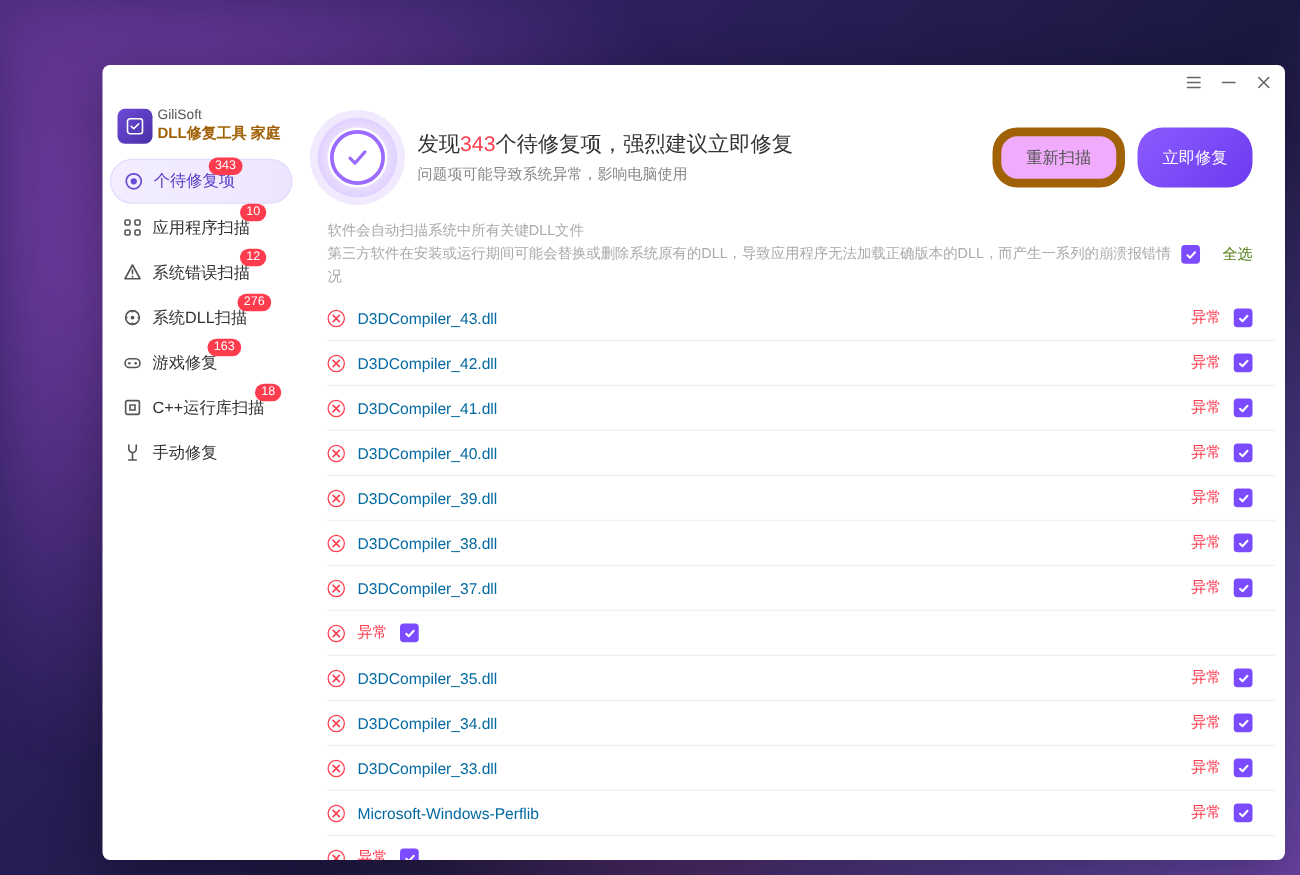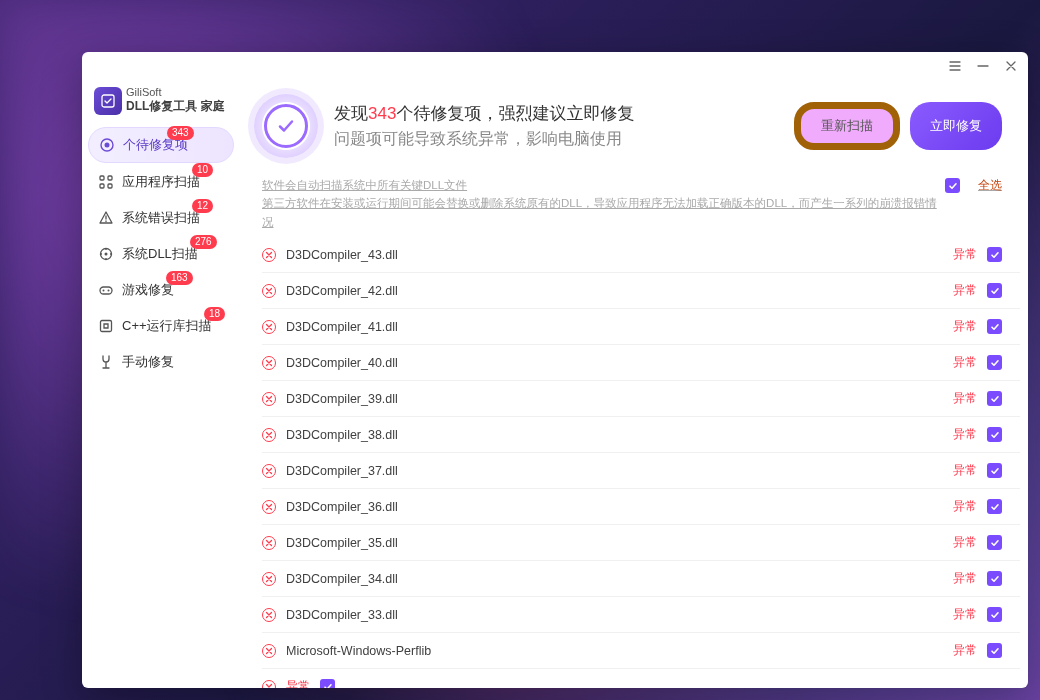--- a/index.html
+++ b/index.html
@@ -53,21 +53,21 @@
   display:flex; align-items:center; gap:4px;
   padding: 0 10px 12px 12px;
 }
 .brand-icon {
   width: 28px; height: 28px; border-radius:6px;
   background: linear-gradient(135deg,#6b4bd6,#4a2fa8);
   display:flex; align-items:center; justify-content:center;
   color:#fff; font-size:14px;
 }
 .brand-text .t { font-size:11px; color:#555; }
-.brand-text .s { font-size:12px; color:#404040; font-weight:600; }
+.brand-text .s { font-size:12px; color:#a16207; font-weight:600; }
 .nav { list-style:none; padding:0 6px; }
 .nav li {
   display:flex; align-items:center; gap:8px;
   padding: 8px 10px;
   font-size:13px; color:#333;
   border-radius:18px;
   cursor:pointer;
   position:relative;
   margin-bottom:2px;
 }
@@ -104,59 +104,58 @@
 .check-inner {
   width:44px; height:44px; border-radius:50%;
   border:3px solid #9b6bff;
   background:#fff;
   display:flex; align-items:center; justify-content:center;
   color:#9b6bff;
 }
 .header-text { flex:1; }
 .header-text h1 { font-size:17px; color:#333; font-weight:400; }
 .header-text h1 .num { color:#ff3b4e; }
-.header-text p { font-size:16px; color:#888; margin-top:4px; }
+.header-text p { font-size:12px; color:#888; margin-top:4px; }
 .header-actions { display:flex; gap:10px; }
 .btn {
   padding: 8px 20px;
   border-radius:20px;
   font-size:13px;
   cursor:pointer;
   border:none;
 }
 .btn-outline { background:#f0abfc; border:7px solid #a16207; color:#555;text-align:right; }
 .btn-primary { background: linear-gradient(135deg,#8b5bff,#6b3bef); color:#fff; }
 .desc {
   padding: 0 22px 6px 22px;
   font-size:11.5px;
   color:#aaa;
   line-height:1.6;
   display:flex;
   justify-content:space-between;
-  align-items:flex-start;
-  text-decoration:underline;
-}
-.desc .selectall { display:flex; align-items:center; gap:18px; color:#c2410c; font-size:12px; flex:none; }
+  align-items:center;
+}
+.desc .selectall { display:flex; align-items:center; gap:18px; color:#4d7c0f; font-size:12px; flex:none; }
 .list {
   flex:1; overflow-y:auto; padding: 0 4px 0 22px;
 }
 .row {
   display:flex; align-items:center; gap:10px;
   padding:9px 18px 9px 0;
   border-bottom:1px solid #f0f0f0;
   font-size:12.5px;
 }
 .row .xicon {
   width:14px; height:14px; border-radius:50%;
   border:1.4px solid #ff3b4e;
   color:#ff3b4e;
   display:flex; align-items:center; justify-content:center;
   font-size:9px; flex:none;
 }
-.row .name { flex:1; color:#404040; }
+.row .name { flex:1; color:#0369a1; }
 .row .status { color:#ff3b4e; font-size:12px; }
 .cb {
   width:15px; height:15px; border-radius:3px;
   background:#7b4bff;
   display:flex; align-items:center; justify-content:center;
   cursor:pointer; flex:none;
 }
 .cb svg { width:10px; height:10px; }
 .list::-webkit-scrollbar { width:6px; }
 .list::-webkit-scrollbar-thumb { background:#ddd; border-radius:3px; }
@@ -408,21 +407,20 @@
                 <path d="M2 5.2l2 2 4-4.4" stroke="#fff" stroke-width="1.6" fill="none" stroke-linecap="round" stroke-linejoin="round"></path>
               </svg>
             </span>
           </div>
           <div class="row">
             <span class="xicon">
               <svg width="8" height="8" viewBox="0 0 8 8">
                 <path d="M1.5 1.5l5 5M6.5 1.5l-5 5" stroke="currentColor" stroke-width="1.3" stroke-linecap="round"></path>
               </svg>
             </span>
-            <span class="name">D3DCompiler_36.dll</span>
             <span class="status">异常</span>
             <span class="cb">
               <svg viewBox="0 0 10 10">
                 <path d="M2 5.2l2 2 4-4.4" stroke="#fff" stroke-width="1.6" fill="none" stroke-linecap="round" stroke-linejoin="round"></path>
               </svg>
             </span>
           </div>
           <div class="row">
             <span class="xicon">
               <svg width="8" height="8" viewBox="0 0 8 8">

